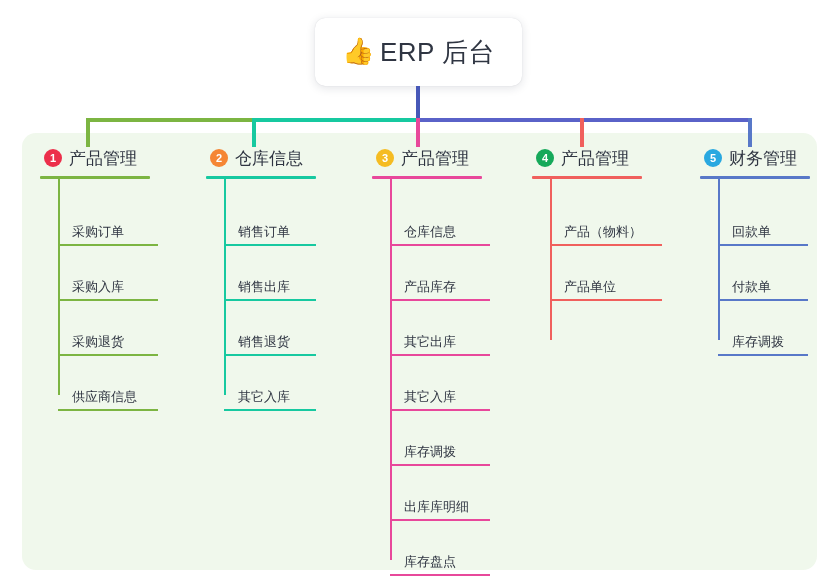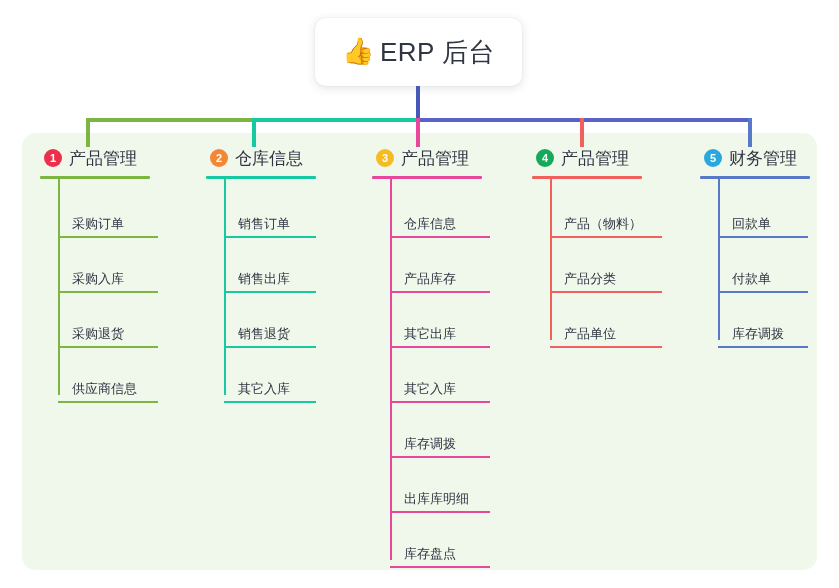--- a/index.html
+++ b/index.html
@@ -99,21 +99,21 @@
   }
   .head-rule {
     height: 3px;
     margin-top: 6px;
     border-radius: 1px;
   }
 
   
   .leaves {
     position: relative;
-    padding-top: 8px;
+    padding-top: 16px;
   }
   .spine {
     position: absolute;
     left: 18px;
     top: 0;
     width: 2px;
   }
   .leaf {
     position: relative;
     height: 55px;
@@ -255,24 +255,20 @@
           <span class="branch-label">产品管理</span>
         </div>
         <div class="head-rule" style="width: 110px; background: rgb(240, 96, 93);"></div>
         <div class="leaves">
           <div class="spine" style="background: rgb(240, 96, 93); height: 161px;"></div>
           <div class="leaf">
             <div class="leaf-text">产品（物料）</div>
             <div class="leaf-rule" style="width: 112px; background: rgb(240, 96, 93);"></div>
           </div>
           <div class="leaf">
-            <div class="leaf-text">产品分类</div>
-            <div class="leaf-rule" style="width: 112px; background: rgb(240, 96, 93);"></div>
-          </div>
-          <div class="leaf">
             <div class="leaf-text">产品单位</div>
             <div class="leaf-rule" style="width: 112px; background: rgb(240, 96, 93);"></div>
           </div>
         </div>
       </div>
       <div class="branch" style="left: 700px;">
         <div class="branch-head">
           <span class="badge" style="background: rgb(41, 168, 224);">5</span>
           <span class="branch-label">财务管理</span>
         </div>

